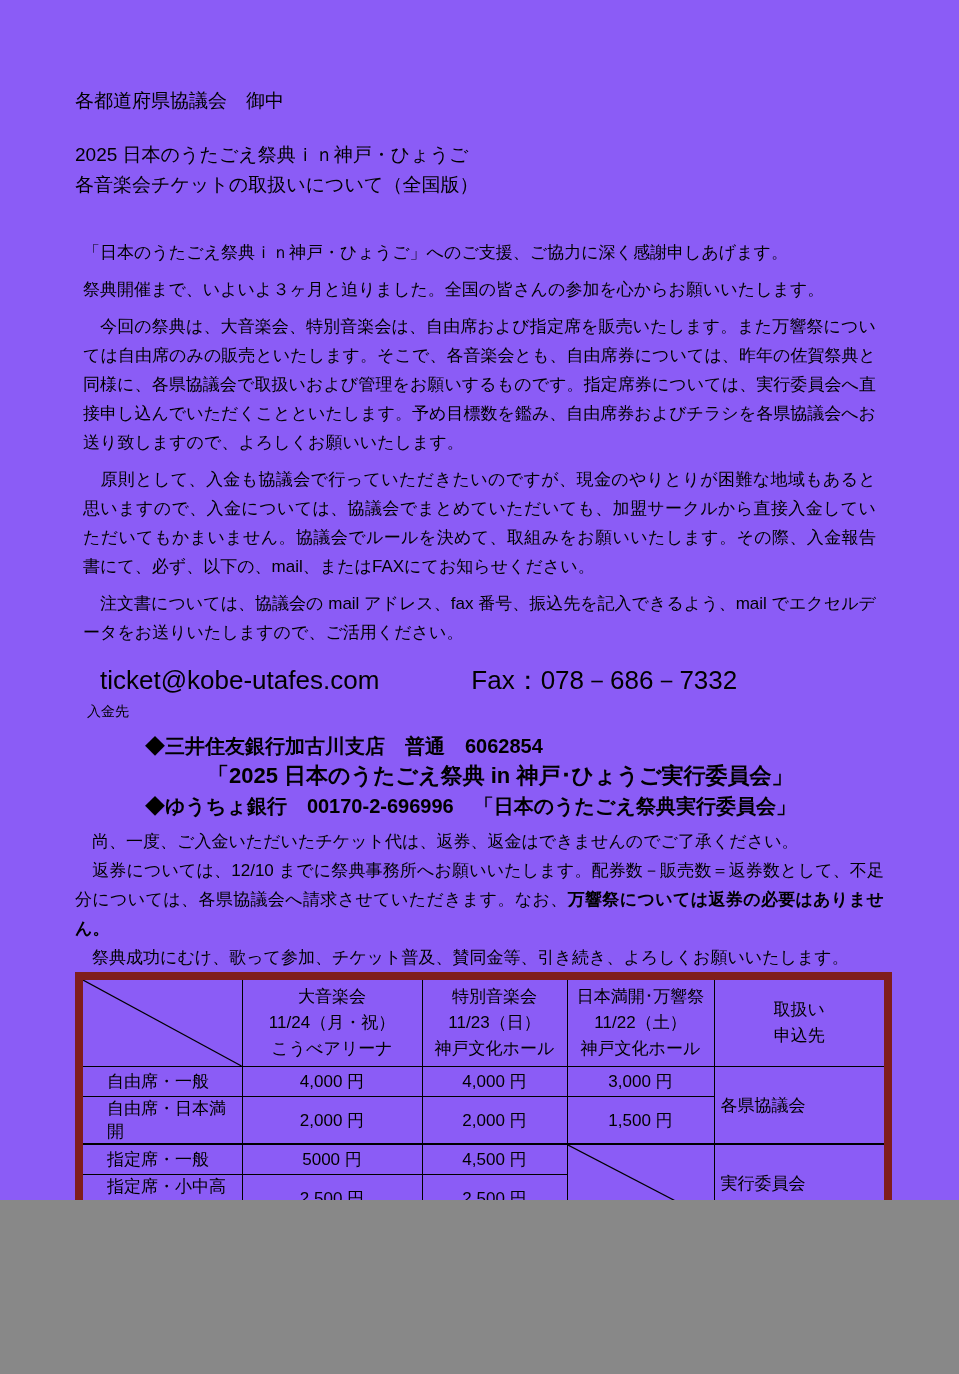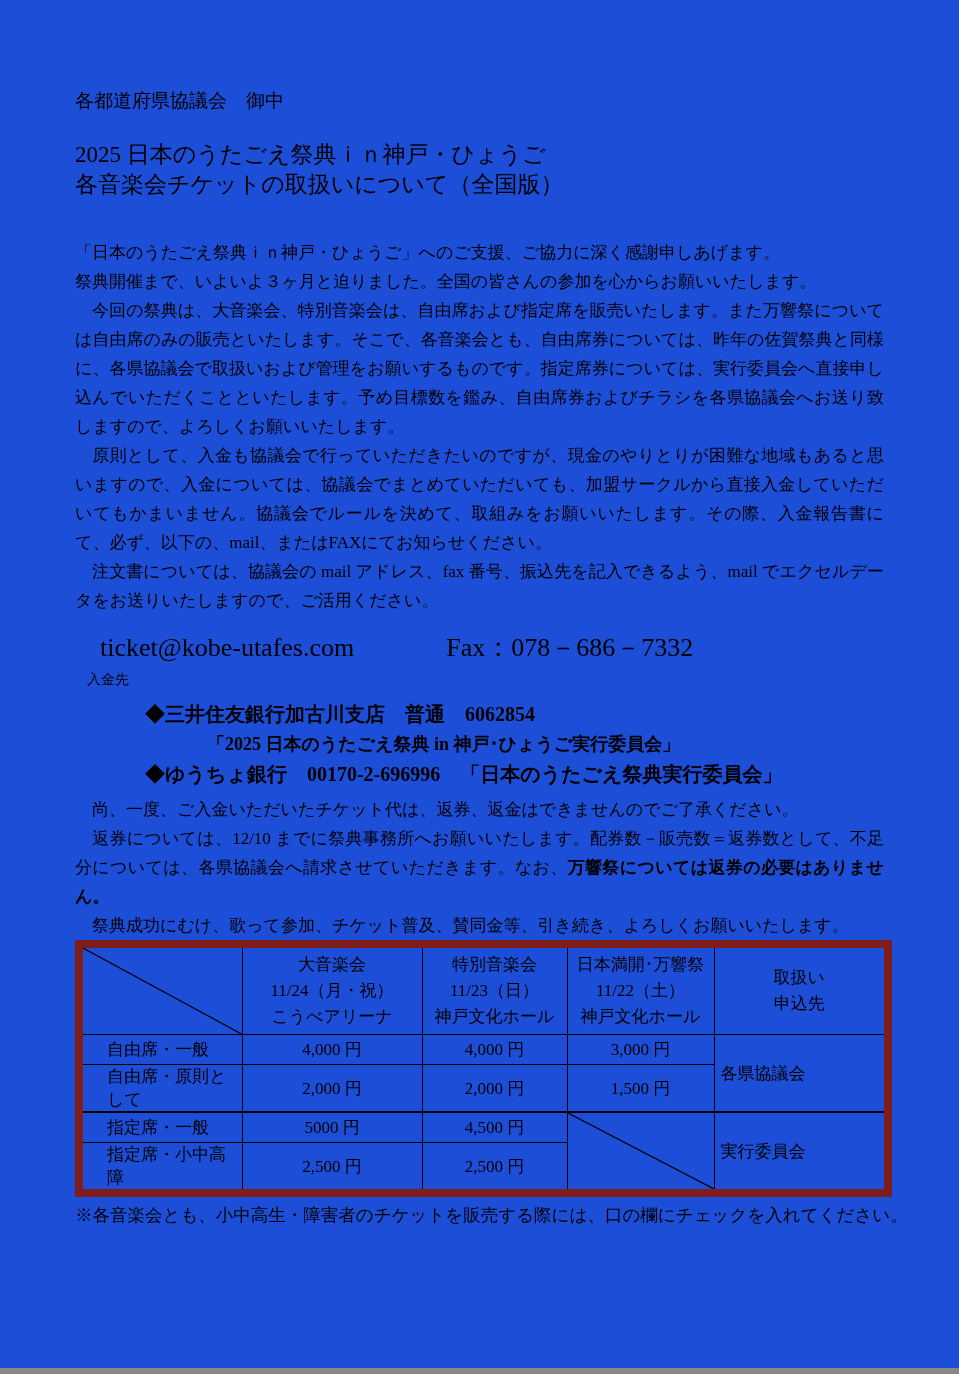--- a/index.html
+++ b/index.html
@@ -1,56 +1,56 @@
 <!DOCTYPE html>
 <html lang="ja"><head>
 <meta charset="utf-8">
 <style>
   html, body { margin: 0; padding: 0; background: #888; }
   .page {
     position: relative;
     width: 959px;
-    height: 1368px;
+    height: 1200px;
     margin: 0 auto;
-    background: #1d4ed8;
+    background: #8b5cf6;
     color: #000;
-    font-family: Liberation Serif, serif;
+    font-family: Liberation Sans, sans-serif;
     overflow: hidden;
   }
   .content { padding: 88px 75px 0 75px; }
 
   .recipient { font-size: 19px; margin: 0 0 26px 0; }
 
-  .doc-title { font-size: 23px; line-height: 30px; margin: 0 0 38px 0; }
+  .doc-title { font-size: 19px; line-height: 30px; margin: 0 0 38px 0; }
   .doc-title div { white-space: nowrap; }
 
   .contact-block { text-align: right; margin: 0 0 32px 0; }
   .contact-org { font-size: 17px; line-height: 26px; }
   .contact-telfax { font-size: 18px; line-height: 27px; letter-spacing: 0.5px; }
   .contact-mail { font-size: 15px; line-height: 24px; padding-right: 24px; }
   .contact-mail .mail-word { font-weight: 400; font-size: 17px; margin-right: 6px; }
   .contact-mail .mail-addr { font-weight: 700; }
 
   .body-text { font-size: 17px; line-height: 29px; text-align: justify; }
-  .body-text p { margin: 0; }
+  .body-text p { margin: 8px; }
 
   .payline {
     font-size: 26px;
     line-height: 34px;
     margin: 16px 0 6px 0;
     padding-left: 25px;
     white-space: nowrap;
   }
   .payline .fax-gap { display: inline-block; width: 92px; }
 
   .pay-dest { font-size: 14px; margin: 2px 0 10px 0; padding-left: 12px; }
 
   .bank-block { font-weight: 700; margin: 0 0 6px 0; }
   .bank-line1 { font-size: 20px; line-height: 30px; padding-left: 70px; }
-  .bank-line2 { font-size: 18px; line-height: 30px; padding-left: 132px; }
+  .bank-line2 { font-size: 22px; line-height: 30px; padding-left: 132px; }
   .bank-line3 { font-size: 20px; line-height: 30px; padding-left: 70px; }
 
   .notes { font-size: 17px; line-height: 29px; text-align: justify; }
   .notes p { margin: 0; }
   .notes strong { font-weight: 700; }
 
   .table-title { font-size: 17px; margin: 24px 0 4px 0; }
 
   table.price-table {
     border-collapse: collapse;
@@ -148,21 +148,21 @@
         </tr>
 
         <tr>
           <td class="label-cell">自由席・一般</td>
           <td class="value-cell">4,000 円</td>
           <td class="value-cell">4,000 円</td>
           <td class="value-cell">3,000 円</td>
           <td class="handler-cell" rowspan="2">各県協議会</td>
         </tr>
         <tr>
-          <td class="label-cell">自由席・原則として</td>
+          <td class="label-cell">自由席・日本満開</td>
           <td class="value-cell">2,000 円</td>
           <td class="value-cell">2,000 円</td>
           <td class="value-cell">1,500 円</td>
         </tr>
 
         <tr class="thick-top">
           <td class="label-cell">指定席・一般</td>
           <td class="value-cell">5000 円</td>
           <td class="value-cell">4,500 円</td>
           <td class="diag-cell" rowspan="2">

